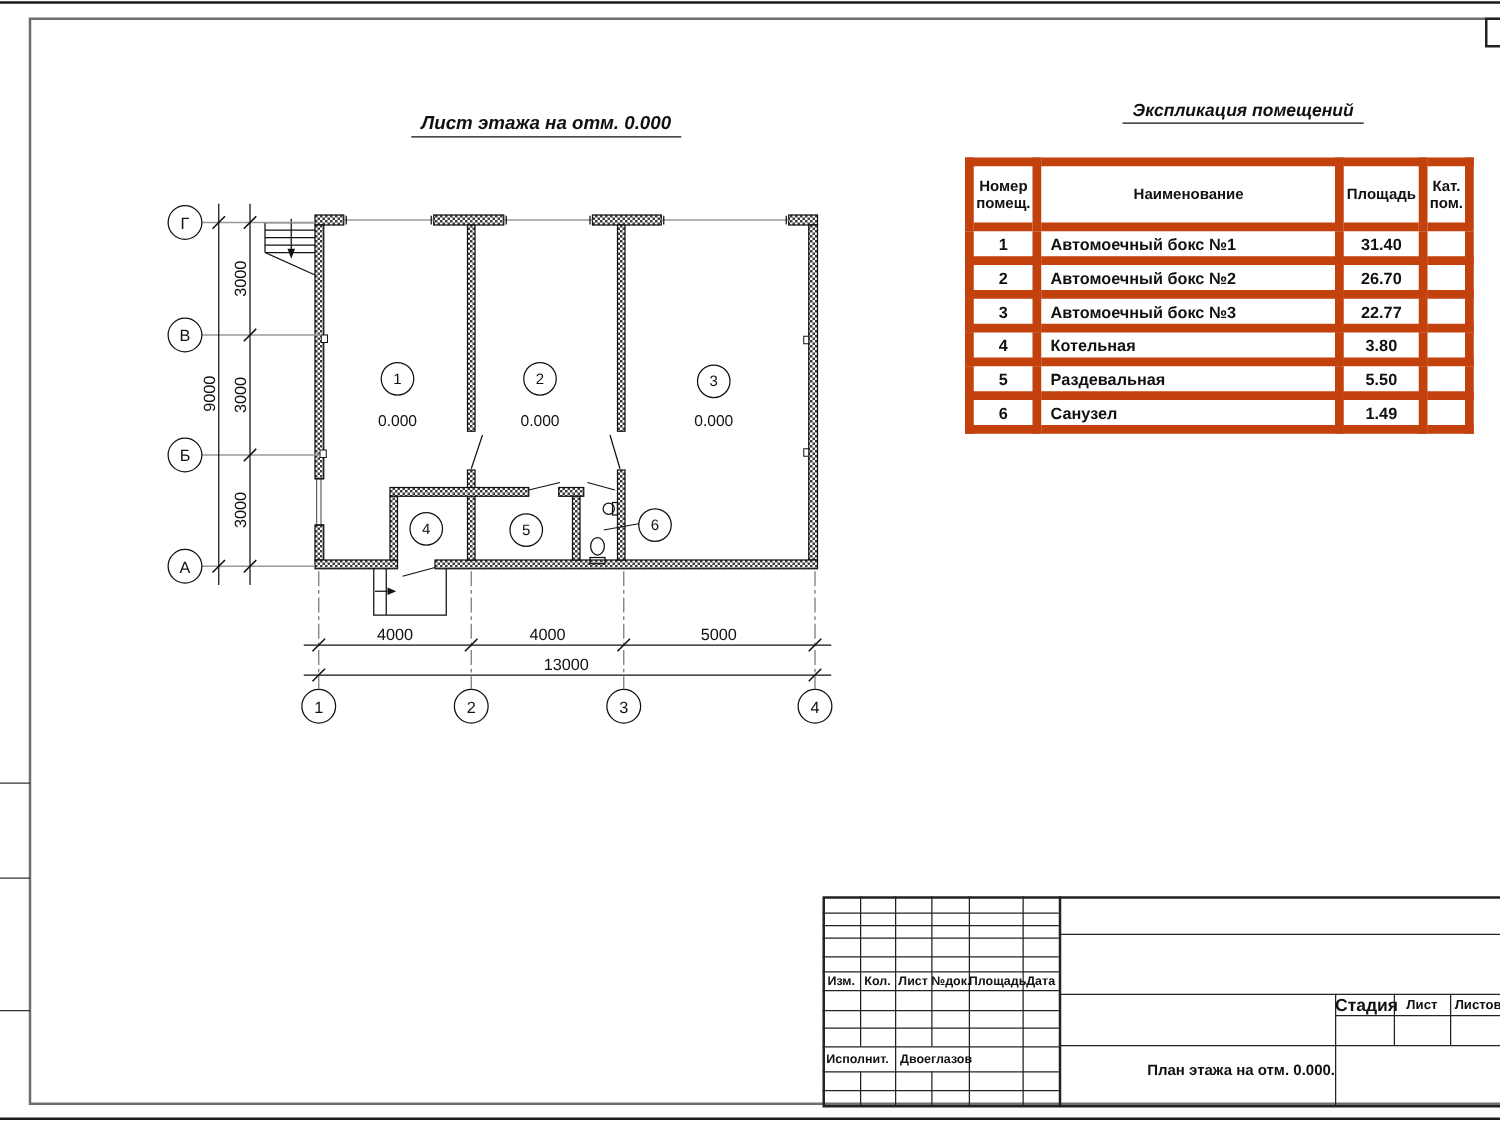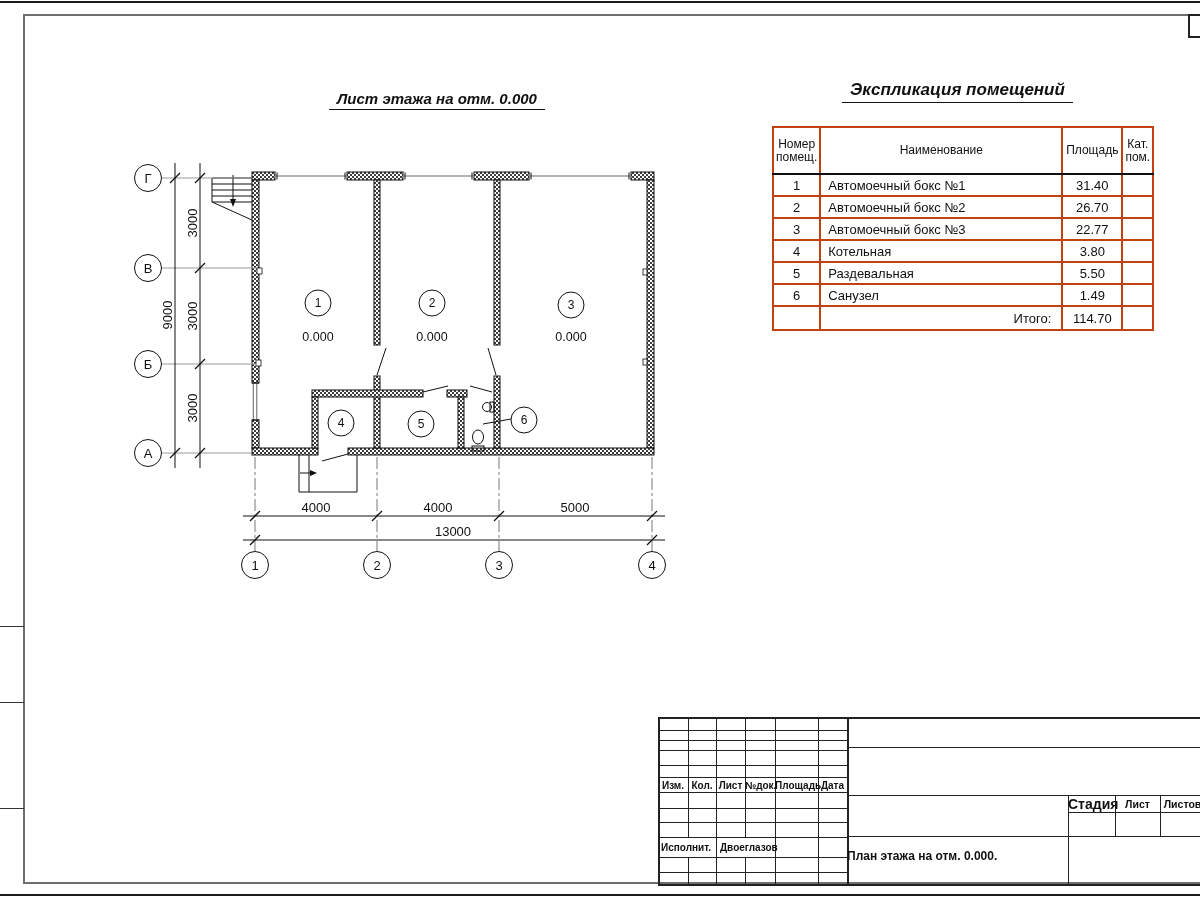--- a/index.html
+++ b/index.html
@@ -12,35 +12,35 @@
   
   .edge-rule{position:absolute;left:0;width:1200px;height:2px;background:#1c1c1c;}
   .frame{position:absolute;left:23px;top:14px;width:1187px;height:866px;border:2px solid #6e6e6e;}
   .margin-line{position:absolute;left:0;width:24px;height:1px;background:#333;}
   .corner-box{position:absolute;left:1188px;top:14px;width:24px;height:20px;border:2px solid #222;background:#fff;}
   
   .draw-title{position:absolute;text-align:center;font-style:italic;font-weight:bold;font-size:15px;}
   .draw-title span{display:inline-block;border-bottom:1.5px solid #111;padding:0 8px 2px 8px;}
   
   .expl{position:absolute;left:772px;top:126px;border-collapse:collapse;table-layout:fixed;background:#fff;}
-  .expl td{border:2px solid #c2410c;font-size:13px;padding:0 4px;overflow:hidden;}
+  .expl td{border:7px solid #c2410c;font-size:13px;padding:0 4px;overflow:hidden;font-weight:bold;}
   .expl{border:2px solid #111;}
   .expl tr.hdr td{text-align:center;font-size:12px;line-height:13px;height:45px;border-bottom:2px solid #111;padding:0 2px;}
   .expl tr.row td{height:20px;}
   .expl td.c{text-align:center;}
   .expl td.nm{text-align:left;padding-left:7px;}
   .expl tr.total td{height:22px;}
   .expl td.tot-lbl{text-align:right;padding-right:10px;}
   
   .tb-h{position:absolute;background:#222;height:1px;}
   .tb-v{position:absolute;background:#222;width:1px;}
   .tb-outer{position:absolute;left:658px;top:717px;width:560px;height:165px;border:2px solid #222;background:transparent;}
   .tb-txt{position:absolute;font-size:10px;line-height:13px;white-space:nowrap;font-weight:bold;}
   .tb-txt.ctr{text-align:center;}
-  .tb-doc-title{position:absolute;left:847px;top:849px;width:221px;text-align:left;font-size:12px;font-weight:bold;}
+  .tb-doc-title{position:absolute;left:847px;top:849px;width:221px;text-align:right;font-size:12px;font-weight:bold;}
   
   svg{position:absolute;left:0;top:0;}
   svg text{font-family:"Liberation Sans", sans-serif;fill:#111;}
   .bubble-txt{font-size:13px;text-anchor:middle;}
   .room-txt{font-size:12px;text-anchor:middle;}
   .elev-txt{font-size:12.5px;text-anchor:middle;}
   .dim-txt{font-size:13px;text-anchor:middle;}
 </style>
 </head>
 <body>
@@ -50,21 +50,21 @@
 
 <div class="frame"></div>
 <div class="margin-line" style="top:626px;"></div>
 <div class="margin-line" style="top:702px;"></div>
 <div class="margin-line" style="top:808px;"></div>
 <div class="corner-box"></div>
 
 <div class="draw-title" style="left:317px;top:90px;width:240px;">
   <span>Лист этажа на отм. 0.000</span>
 </div>
-<div class="draw-title" style="left:835px;top:80px;width:245px;font-size:17px;">
+<div class="draw-title" style="left:872px;top:80px;width:245px;font-size:14px;">
   <span>Экспликация помещений</span>
 </div>
 
 <svg width="1200" height="900" viewBox="0 0 1200 900">
   <defs>
     <pattern id="hatch" width="4" height="4" patternUnits="userSpaceOnUse">
       <rect width="4" height="4" fill="#ffffff"></rect>
       <rect width="2" height="2" fill="#3d3d3d"></rect>
       <rect x="2" y="2" width="2" height="2" fill="#3d3d3d"></rect>
     </pattern>
@@ -285,26 +285,20 @@
     <td class="nm">Раздевальная</td>
     <td class="c">5.50</td>
     <td></td>
   </tr>
   <tr class="row">
     <td class="c">6</td>
     <td class="nm">Санузел</td>
     <td class="c">1.49</td>
     <td></td>
   </tr>
-  <tr class="total">
-    <td></td>
-    <td class="tot-lbl">Итого:</td>
-    <td class="c">114.70</td>
-    <td></td>
-  </tr>
 </tbody>
   </table>
 
 <div>
   <div class="tb-outer"></div>
 
   <div class="tb-v" style="left:688px;top:717px;height:120px;"></div>
   <div class="tb-v" style="left:688px;top:857px;height:27px;"></div>
   <div class="tb-v" style="left:716px;top:717px;height:167px;"></div>
   <div class="tb-v" style="left:745px;top:717px;height:120px;"></div>

